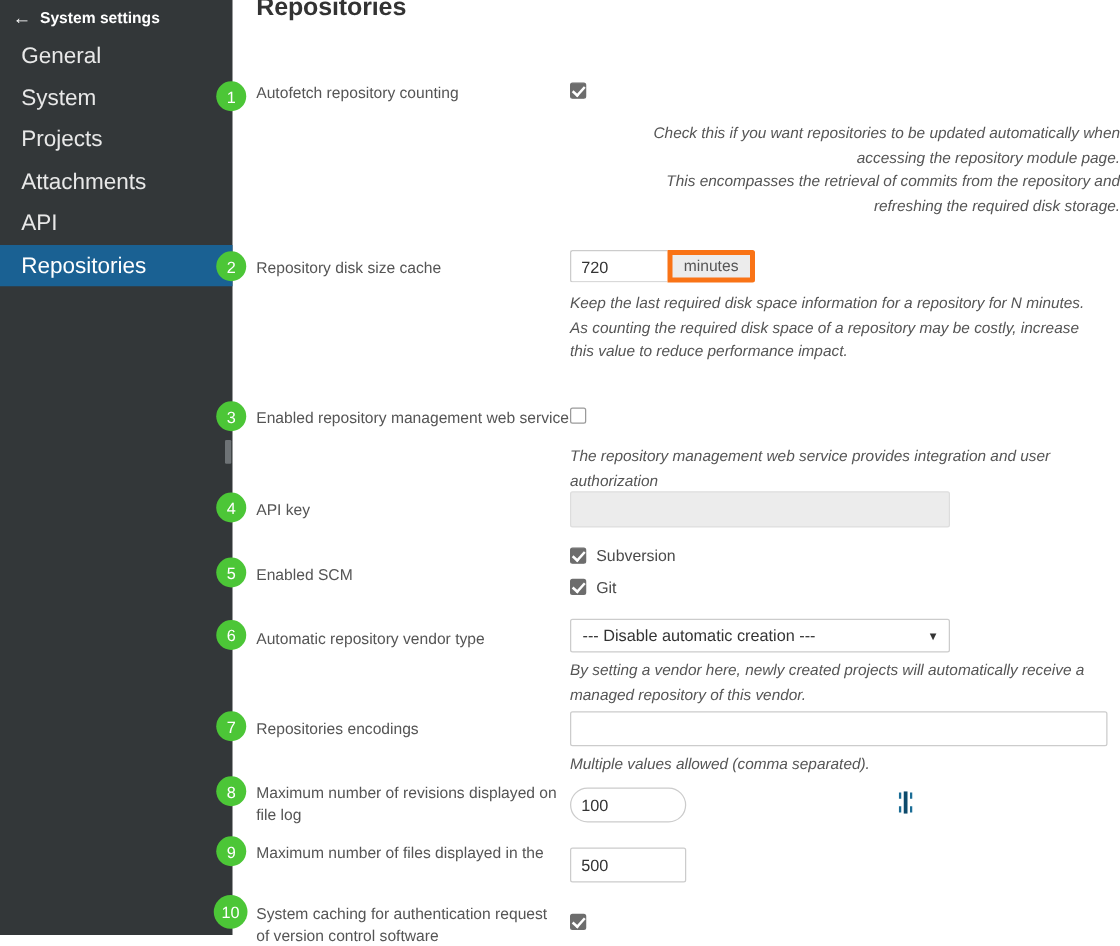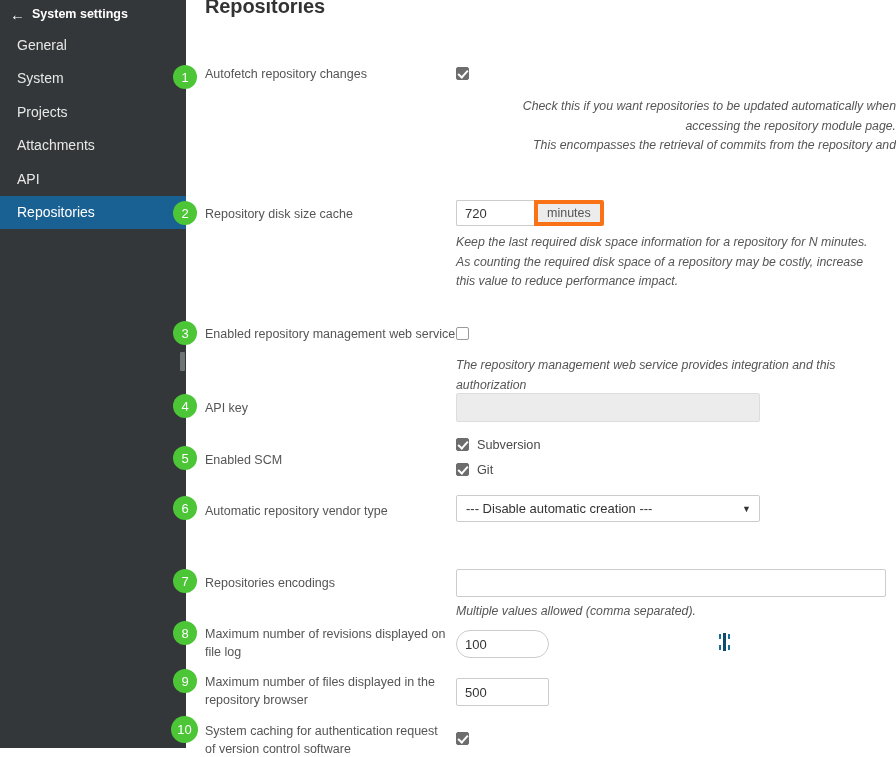--- a/index.html
+++ b/index.html
@@ -40,21 +40,21 @@
     line-height: 1;
     color: #ffffff;
     font-weight: normal;
   }
   .nav-item {
     height: 33.5px;
     display: flex;
     align-items: center;
     padding-left: 17px;
     color: #e8e8e8;
-    font-size: 14px;
+    font-size: 18px;
     box-sizing: border-box;
   }
   .nav-item.active {
     background: #1a6193;
     color: #ffffff;
   }
   #sidebar-scroll-thumb {
     position: absolute;
     left: 180px;
     top: 352px;
@@ -259,27 +259,28 @@
 
   <div id="sidebar-scroll-thumb"></div>
 </div>
 
 <div id="main">
 
   <div id="page-title">Repositories</div>
 
   <div class="row" style="top:58px;">
     <div class="badge b1" style="top:7px;">1</div>
-    <div class="row-label" style="top:7px;">Autofetch repository changes</div>
+    <div class="row-label" style="top:7px;">Autofetch repository counting</div>
     <div class="field" style="top:6px;">
       <span class="cbox checked"></span>
       <div class="help" style="margin-top:15px;width:440px;text-align:right;">
         <div>Check this if you want repositories to be updated automatically when</div>
         <div>accessing the repository module page.</div>
         <div>This encompasses the retrieval of commits from the repository and</div>
+        <div>refreshing the required disk storage.</div>
       </div>
     </div>
   </div>
 
   <div class="row" style="top:200px;">
     <div class="badge b1" style="top:1px;">2</div>
     <div class="row-label" style="top:5px;">Repository disk size cache</div>
     <div class="field" style="top:0px;">
       <div class="input-group">
         <input type="text" value="720" style="">
@@ -292,21 +293,21 @@
       </div>
     </div>
   </div>
 
   <div class="row" style="top:321px;">
     <div class="badge b1" style="top:0px;">3</div>
     <div class="row-label" style="top:4px;width:255px;">Enabled repository management web service</div>
     <div class="field" style="top:3px;">
       <span class="cbox"></span>
       <div class="help" style="margin-top:14px;width:440px;">
-        <div>The repository management web service provides integration and this authorization</div>
+        <div>The repository management web service provides integration and user authorization</div>
         <div>for accessing repositories.</div>
       </div>
     </div>
   </div>
 
   <div class="row" style="top:393px;">
     <div class="badge b1" style="top:1px;">4</div>
     <div class="row-label" style="top:6px;">API key</div>
     <div class="field" style="top:0px;">
       <input type="text" class="disabled" style="width: 304px; height: 29px;" disabled="" value="">
@@ -329,20 +330,24 @@
   </div>
 
   <div class="row" style="top:495px;">
     <div class="badge b1" style="top:1px;">6</div>
     <div class="row-label" style="top:7px;">Automatic repository vendor type</div>
     <div class="field" style="top:0px;">
       <div class="selectbox">
         <span>--- Disable automatic creation ---</span>
         <span class="caret">▼</span>
       </div>
+      <div class="help" style="margin-top:5px;width:430px;">
+        <div>By setting a vendor here, newly created projects will automatically receive a</div>
+        <div>managed repository of this vendor.</div>
+      </div>
     </div>
   </div>
 
   <div class="row" style="top:569px;">
     <div class="badge b1" style="top:0px;">7</div>
     <div class="row-label" style="top:5px;">Repositories encodings</div>
     <div class="field" style="top:0px;">
       <input type="text" style="width: 430px; height: 28px;" value="">
       <div class="help" style="margin-top:5px;">
         <div>Multiple values allowed (comma separated).</div>
@@ -358,21 +363,20 @@
     </div>
     <div class="field" style="top:9px;">
       <input type="text" style="width: 93px; height: 28px; border-radius: 14px;" value="100">
     </div>
   </div>
 
   <div class="row" style="top:669px;">
     <div class="badge b1" style="top:0px;">9</div>
     <div class="row-label" style="top:4px;">
       <div>Maximum number of files displayed in the</div>
-      <div>repository browser</div>
     </div>
     <div class="field" style="top:9px;">
       <input type="text" style="width: 93px; height: 28px;" value="500">
     </div>
   </div>
 
   <div class="row" style="top:717px;">
     <div class="badge b2" style="top:-1px;">10</div>
     <div class="row-label" style="top:5px;width:250px;">
       <div>System caching for authentication request</div>

